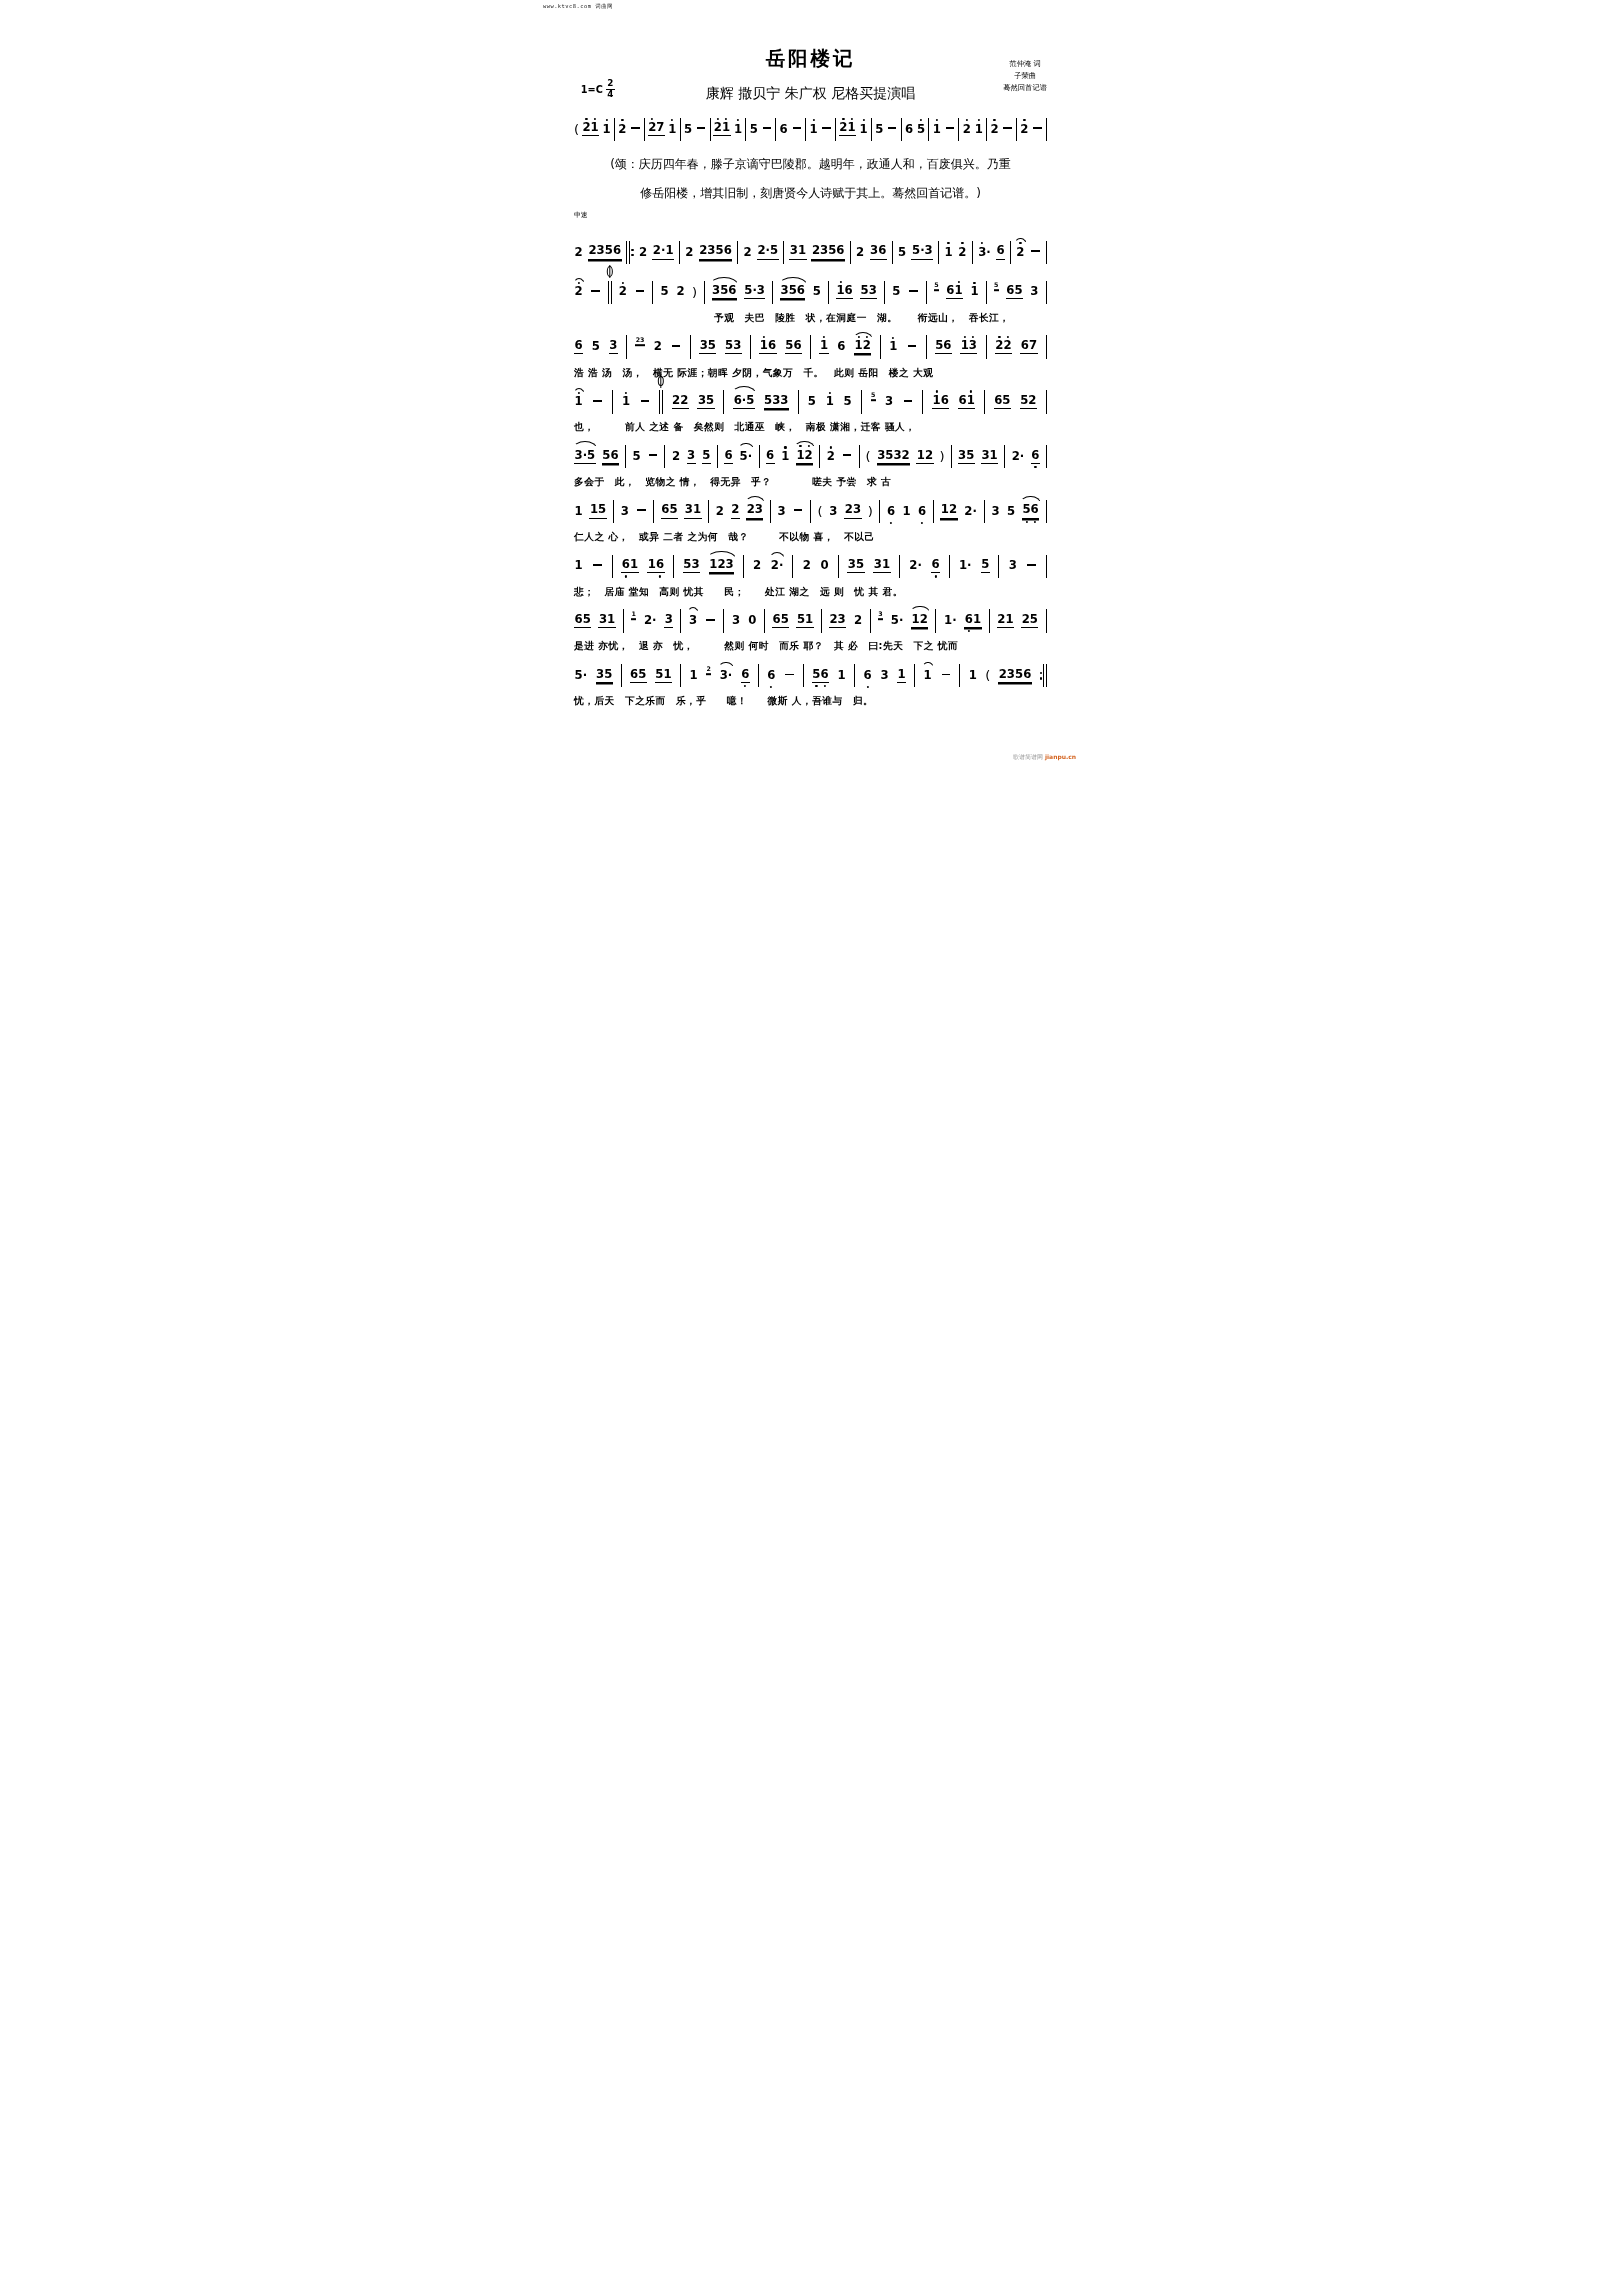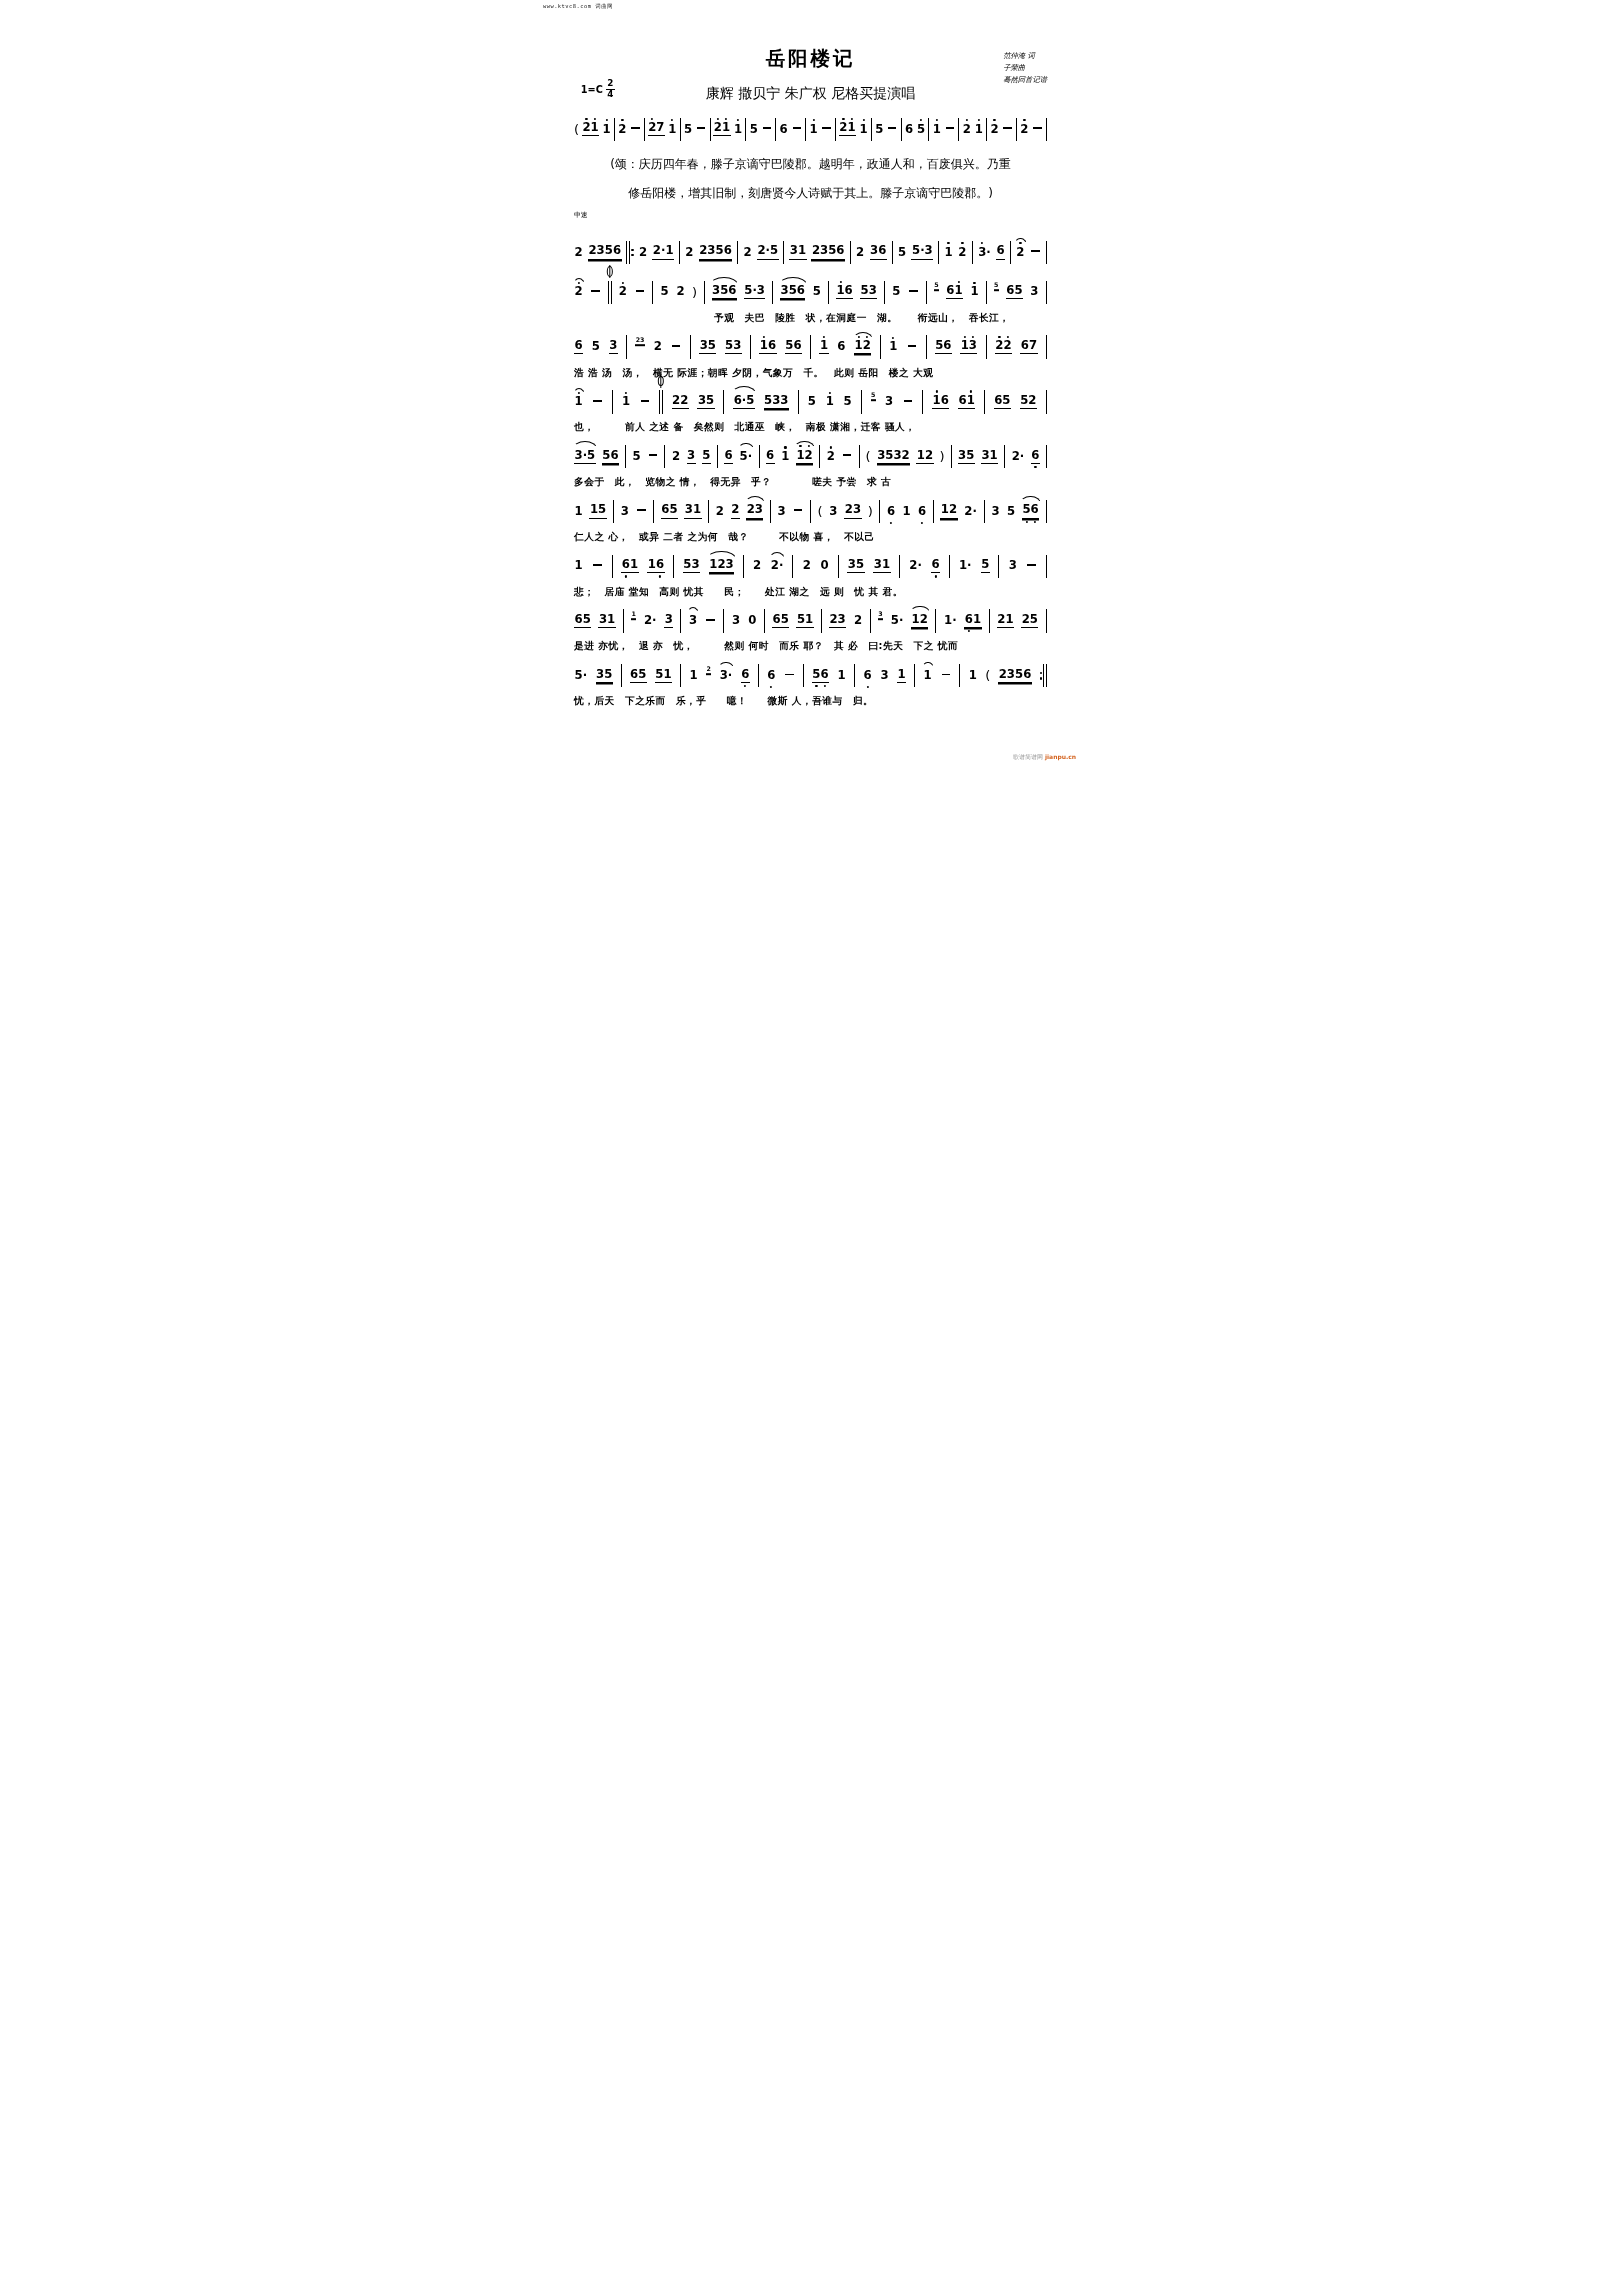--- a/index.html
+++ b/index.html
@@ -1,21 +1,21 @@
 <!DOCTYPE html>
 <html style="font-size:7.8px"><head>
 <meta charset="utf-8">
 <style>
   html,body{margin:0;padding:0;background:#ffffff;}
   body{display:flex;justify-content:center;font-family:"DejaVu Sans",sans-serif;color:#000;}
   .sheet{width:541px;min-height:765px;background:#fff;position:relative;box-sizing:border-box;padding:1.9px 34px 19.5px 34px;}
   .wm-top{position:absolute;top:2.9px;left:2.9px;font:5.4px "DejaVu Sans Mono",monospace;color:#222;letter-spacing:0.5px;}
   .header{position:relative;height:110px;}
   .title{text-align:center;padding-top:43px;font-family:Liberation Sans, sans-serif;font-weight:900;font-size:19.5px;letter-spacing:2.9px;}
-  .credits{position:absolute;right:0;top:48px;text-align:left;font-size:7.3px;line-height:1.65;font-style:italic;}
+  .credits{position:absolute;right:0;top:56px;text-align:center;font-size:7.3px;line-height:1.65;}
   .keysig{position:absolute;left:6.8px;top:77px;font-weight:700;font-size:9.7px;display:flex;align-items:center;gap:2.9px;}
   .meter{display:inline-flex;flex-direction:column;align-items:center;font-size:8.8px;font-weight:800;line-height:1.05;}
   .meter .num{border-bottom:1px solid #000;padding:0 1.5px 0.5px 1.5px;}
   .meter .den{padding-top:0.5px;}
   .performers{position:absolute;left:0;right:0;top:83px;text-align:center;font-size:14px;}
   .music-line{margin-bottom:4.9px;position:relative;}
   .tempo{font-size:6.8px;margin-bottom:15px;}
   .notes-row{display:flex;justify-content:space-between;align-items:center;height:35px;overflow:visible;}
   .note{font-weight:700;font-size:11.7px;line-height:1;position:relative;padding:0 0.5px;white-space:nowrap;}
   .note.u1{border-bottom:1px solid #000;padding-bottom:1.5px;}
@@ -140,21 +140,21 @@
           <span class="note"><span class="ch">2<span class="hdot"></span></span></span>
           <span class="note"><span class="dashbar"></span></span>
           <span class="bar">
             <span class="stick"></span>
           </span>
         </div>
       </div>
     </div>
 
   <div class="speech">(颂：庆历四年春，滕子京谪守巴陵郡。越明年，政通人和，百废俱兴。乃重</div>
-  <div class="speech">修岳阳楼，增其旧制，刻唐贤今人诗赋于其上。滕子京谪守巴陵郡。)</div>
+  <div class="speech">修岳阳楼，增其旧制，刻唐贤今人诗赋于其上。蓦然回首记谱。)</div>
 
   <div id="music-main">
       <div class="music-line">
         <div class="tempo">中速</div>
         <div class="notes-row">
           <span class="note"><span class="ch">2</span></span>
           <span class="note u2"><span class="ch">2</span><span class="ch">3</span><span class="ch">5</span><span class="ch">6</span></span>
           <span class="bar">
             <span class="stick"></span>
             <span class="stick"></span>

